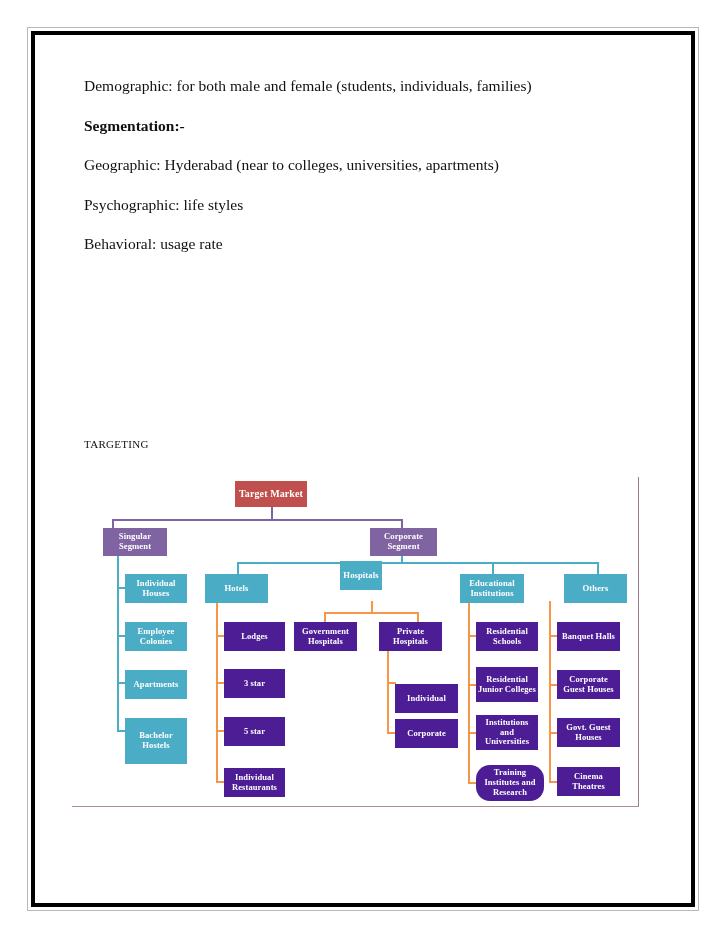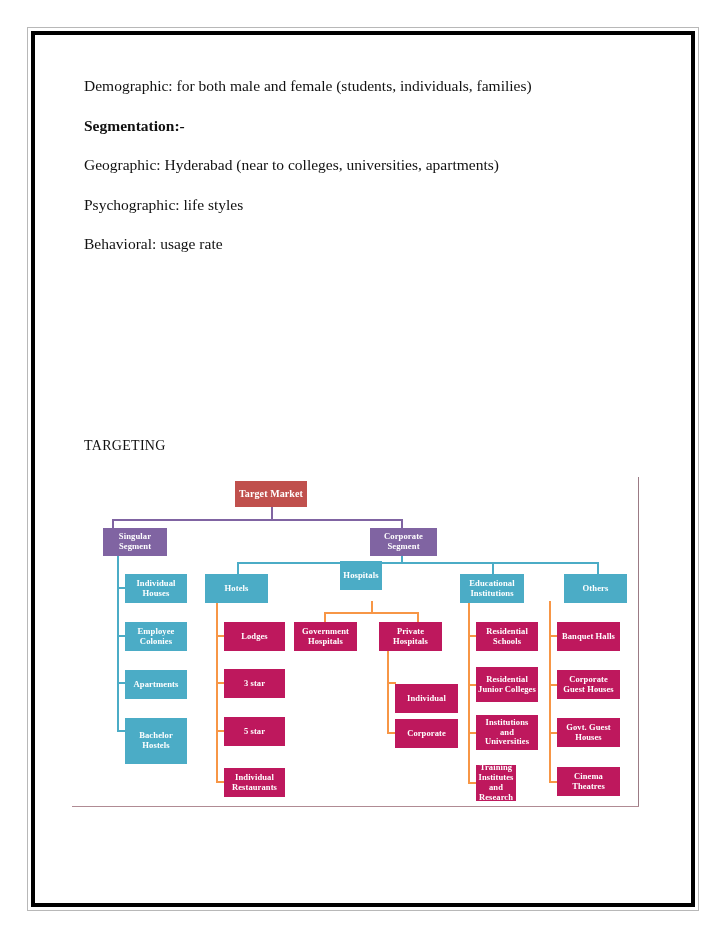--- a/index.html
+++ b/index.html
@@ -50,21 +50,21 @@
     color: #111111;
     margin: 0 0 24px 0;
     white-space: nowrap;
   }
   .para.bold { font-weight: bold; }
 
   #targeting-heading {
     position: absolute;
     left: 84px;
     top: 438px;
-    font-size: 14px;
+    font-size: 11px;
     color: #111111;
     letter-spacing: 0.3px;
   }
 
   
   #diagram {
     position: absolute;
     left: 72px;
     top: 477px;
     width: 567px;
@@ -99,21 +99,21 @@
     display: flex;
     align-items: center;
     justify-content: center;
     padding: 1px 2px;
     z-index: 3;
     letter-spacing: 0.1px;
   }
   .node.root   { background: #c0504d; }
   .node.purple { background: #8064a2; }
   .node.teal   { background: #4bacc6; }
-  .node.orange { background: #be185d; }
+  .node.orange { background: #4c1d95; }
 
   .node.root   { font-size: 10px; }
   .node.purple { font-size: 8.6px; }
   .node.teal   { font-size: 8.6px; }
 
   
   .conn {
     position: absolute;
     z-index: 1;
   }
@@ -211,20 +211,20 @@
 
   <div class="node orange" style="left:222px; top:145px; width:63px; height:29px;">Government Hospitals</div>
   <div class="node orange" style="left:307px; top:145px; width:63px; height:29px;">Private Hospitals</div>
 
   <div class="node orange" style="left:323px; top:192px; width:63px; height:29px;margin-top:15px;">Individual</div>
   <div class="node orange" style="left:323px; top:242px; width:63px; height:29px;">Corporate</div>
 
   <div class="node orange" style="left:404px; top:145px; width:62px; height:29px;">Residential Schools</div>
   <div class="node orange" style="left:404px; top:190px; width:62px; height:35px;">Residential Junior Colleges</div>
   <div class="node orange" style="left:404px; top:238px; width:62px; height:35px;">Institutions and Universities</div>
-  <div class="node orange" style="left:404px; top:288px; width:40px; height:36px;">Training Institutes and Research</div>
+  <div class="node orange" style="left:404px; top:288px; width:68px; height:36px;border-radius:14px;">Training Institutes and Research</div>
 
   <div class="node orange" style="left:485px; top:145px; width:63px; height:29px;">Banquet Halls</div>
   <div class="node orange" style="left:485px; top:193px; width:63px; height:29px;">Corporate Guest Houses</div>
   <div class="node orange" style="left:485px; top:241px; width:63px; height:29px;">Govt. Guest Houses</div>
   <div class="node orange" style="left:485px; top:290px; width:63px; height:29px;">Cinema Theatres</div>
 
 </div>
 
 </body></html>

